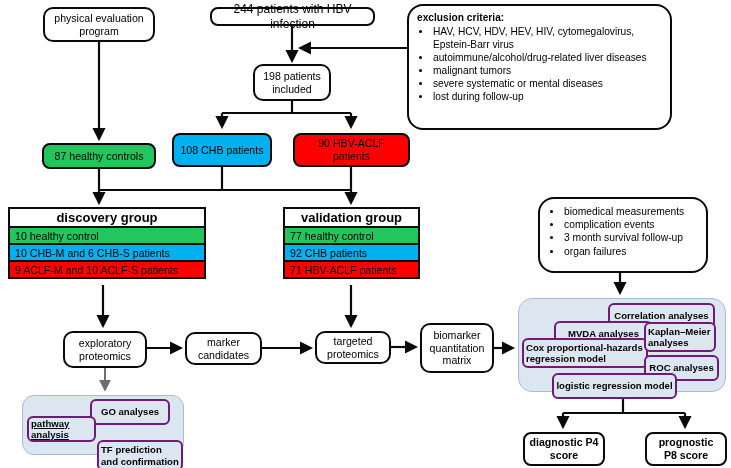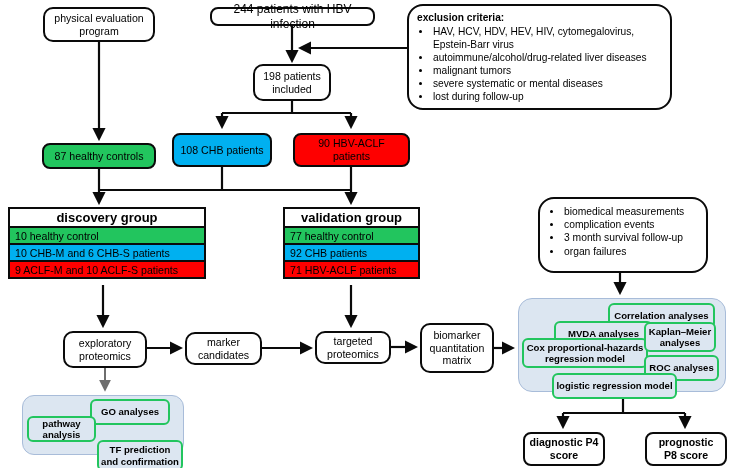--- a/index.html
+++ b/index.html
@@ -18,22 +18,22 @@
   .bold{font-weight:bold;align-items:center;}
   .green{background:#22c55e;}
   .blue{background:#00B0F0;}
   .red{background:#FE0000;}
   .bigpanel{
     position:absolute;z-index:2;box-sizing:border-box;background:#DCE6F1;
     border:1.5px solid #A8BCD9;border-radius:14px;
   }
   .statbox{
     position:absolute;z-index:3;box-sizing:border-box;background:#DCE6F1;
-    border:2px solid #22c55e;border-radius:6px;display:flex;align-items:center;
-    justify-content:center;text-align:center;font-weight:bold;font-size:9.6px;
+    border:2px solid #701a75;border-radius:6px;display:flex;align-items:center;
+    justify-content:center;text-align:left;font-weight:bold;font-size:9.6px;
     line-height:1.15;padding:11px 2px;
   }
   .bubble{
     position:absolute;z-index:2;box-sizing:border-box;background:#fff;
     border:2.2px solid #0a0a0a;border-radius:16px;padding:5px 8px 4px 8px;
     font-size:10.2px;line-height:1.28;text-align:left;
   }
   .bubble .title{font-weight:bold;}
   .bubble ul{margin:1px 0 0 0;padding-left:15px;}
   .bubble li{padding-left:1px;}
@@ -93,21 +93,21 @@
   </svg>
 
   <div class="node r10" style="left:43px;top:7px;width:112px;height:35px;">
     <span>physical evaluation program</span>
   </div>
 
   <div class="node r8" style="left:210px;top:7px;width:165px;height:19px;font-size:12px;">
     <span>244 patients with HBV infection</span>
   </div>
 
-  <div class="bubble" style="left:407px;top:4px;width:265px;height:106px;">
+  <div class="bubble" style="left:407px;top:4px;width:265px;height:126px;">
     <div class="title">exclusion criteria:</div>
     <ul>
       <li>HAV, HCV, HDV, HEV, HIV, cytomegalovirus, Epstein-Barr virus</li>
       <li>autoimmune/alcohol/drug-related liver diseases</li>
       <li>malignant tumors</li>
       <li>severe systematic or mental diseases</li>
       <li>lost during follow-up</li>
     </ul>
   </div>
 
@@ -179,21 +179,21 @@
   </div>
 
   <div class="node r10" style="left:420px;top:323px;width:74px;height:50px;">
     <span>biomarker quantitation matrix</span>
   </div>
 
   <div class="bigpanel" style="left:22px;top:395px;width:162px;height:60px;border-radius:12px;"></div>
   <div class="statbox" style="left:90px;top:399px;width:80px;height:18px;">
     <span>GO analyses</span>
   </div>
-  <div class="statbox" style="left:27px;top:416px;width:69px;height:19px;">
+  <div class="statbox" style="left:27px;top:416px;width:69px;height:19px;text-decoration:underline;">
     <span>pathway analysis</span>
   </div>
   <div class="statbox" style="left:97px;top:440px;width:86px;height:31px;">
     <span>TF prediction and confirmation</span>
   </div>
 
   <div class="bigpanel" style="left:518px;top:298px;width:208px;height:94px;"></div>
   <div class="statbox" style="left:608px;top:303px;width:107px;height:18px;">
     <span>Correlation analyses</span>
   </div>

